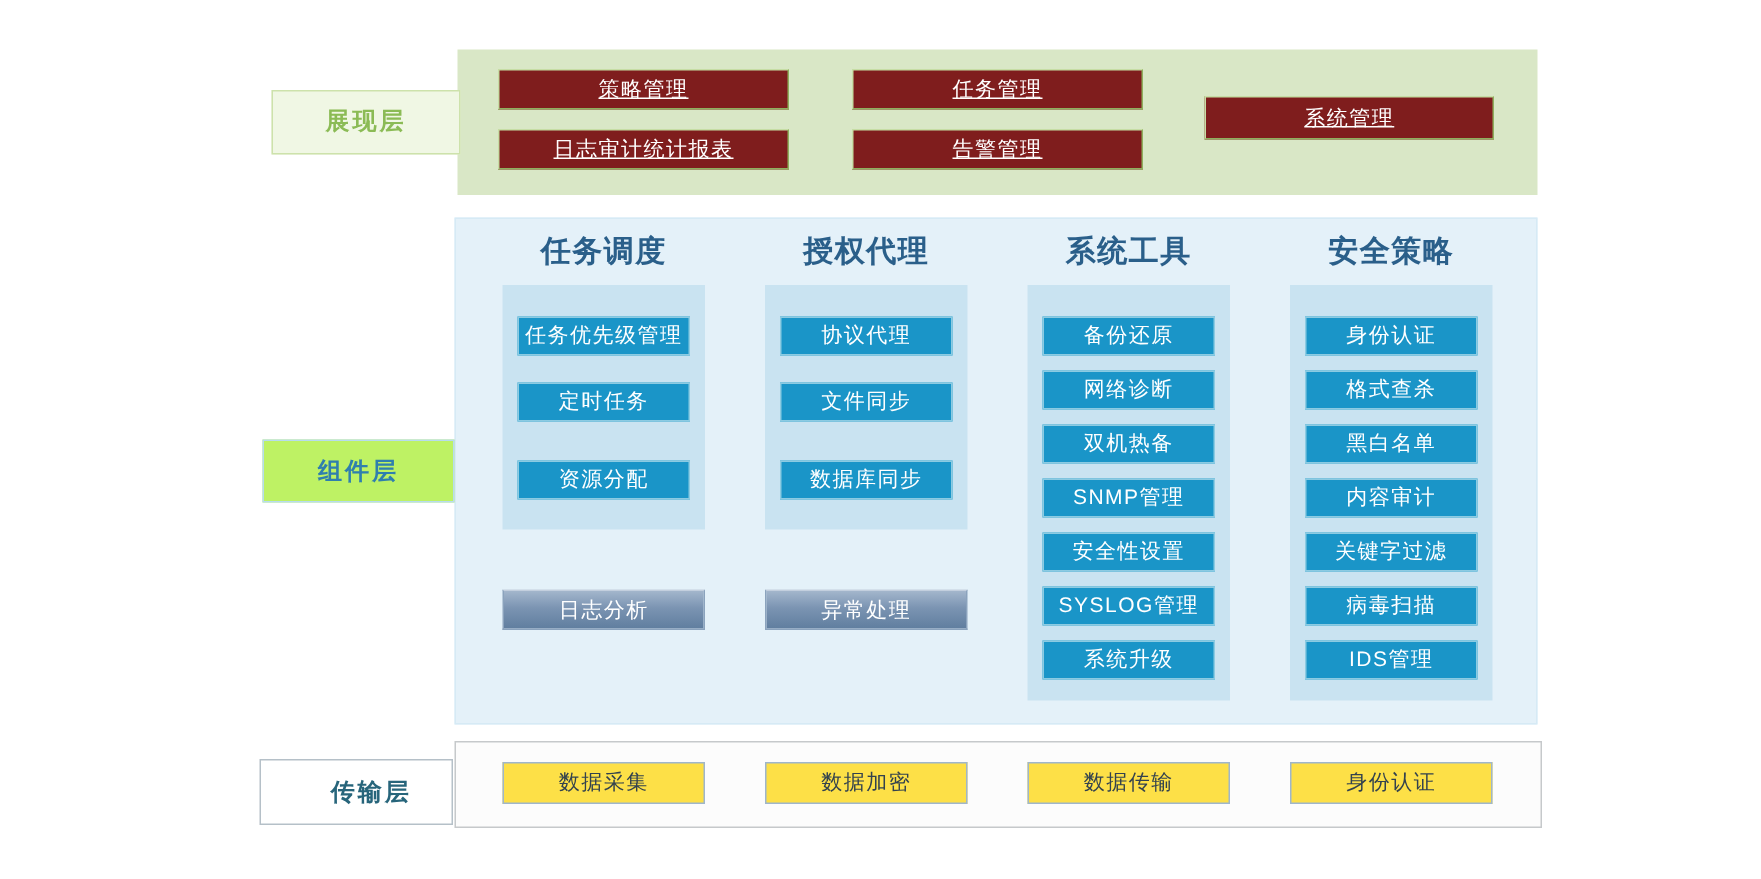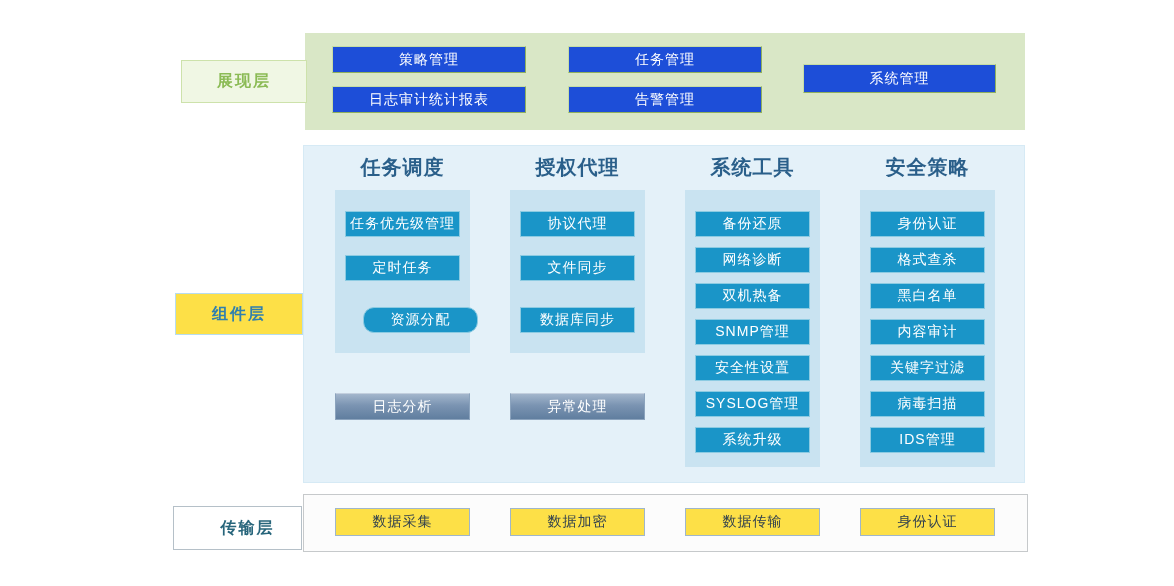--- a/index.html
+++ b/index.html
@@ -9,26 +9,26 @@
   .cell{display:flex;align-items:center;justify-content:center;text-align:center;}
 
   
   .green-panel{background:#d9e7c6;}
   .blue-panel{background:#e4f1f9;border:1px solid #d6eaf5;}
   .gray-panel{background:#fcfcfc;border:1px solid #c6c9cb;}
 
   
   .layer-label{font-size:16px;font-weight:bold;letter-spacing:2px;}
   .green-label{background:#f0f7e4;border:1px solid #cde2ab;color:#8bbb55;}
-  .blue-label{background:#fde047;border:1px solid #b7dcee;color:#2f7fae;}
+  .blue-label{background:#bef264;border:1px solid #b7dcee;color:#2f7fae;}
   .gray-label{background:#ffffff;border:1px solid #b5c0c8;color:#27657b;padding-left:20px;}
 
   
-  .green-btn{background:#1d4ed8;border:1px solid #8fb05e;border-top-color:#c6dda4;border-left-color:#c6dda4;
-             color:#ffffff;font-size:14px;letter-spacing:1px;}
+  .green-btn{background:#7f1d1d;border:1px solid #8fb05e;border-top-color:#c6dda4;border-left-color:#c6dda4;
+             color:#ffffff;font-size:14px;letter-spacing:1px;text-decoration:underline;}
   .col-bg{background:#c9e3f1;}
   .col-header{color:#2a5f8a;font-size:20px;font-weight:bold;letter-spacing:1px;}
   .blue-btn{background:#1a95c8;border:1px solid #8ccbe2;color:#ffffff;font-size:14px;letter-spacing:1px;}
   .dark-btn{background:linear-gradient(180deg,#a3b6cc 0%,#7b94b2 45%,#607e9f 100%);
             border:1px solid #8ba3bd;border-top-color:#c3cfde;color:#ffffff;font-size:14px;letter-spacing:1px;}
   .gray-btn{background:#fde047;border:1px solid #9fb6cb;color:#33424e;font-size:14px;letter-spacing:1px;}
 </style>
 </head>
 <body>
 
@@ -51,21 +51,21 @@
   <div class="abs cell col-header" style="left:685px;top:156px;width:135px;height:22px;">系统工具</div>
   <div class="abs cell col-header" style="left:860px;top:156px;width:135px;height:22px;">安全策略</div>
 
   <div class="abs col-bg" style="left:335px;top:190px;width:135px;height:163px;"></div>
   <div class="abs col-bg" style="left:510px;top:190px;width:135px;height:163px;"></div>
   <div class="abs col-bg" style="left:685px;top:190px;width:135px;height:277px;"></div>
   <div class="abs col-bg" style="left:860px;top:190px;width:135px;height:277px;"></div>
 
   <div class="abs cell blue-btn" style="left:345px;top:211px;width:115px;height:26px;">任务优先级管理</div>
   <div class="abs cell blue-btn" style="left:345px;top:255px;width:115px;height:26px;">定时任务</div>
-  <div class="abs cell blue-btn" style="left:363px;top:307px;width:115px;height:26px;border-radius:11px;">资源分配</div>
+  <div class="abs cell blue-btn" style="left:345px;top:307px;width:115px;height:26px;">资源分配</div>
   <div class="abs cell dark-btn" style="left:335px;top:393px;width:135px;height:27px;">日志分析</div>
 
   <div class="abs cell blue-btn" style="left:520px;top:211px;width:115px;height:26px;">协议代理</div>
   <div class="abs cell blue-btn" style="left:520px;top:255px;width:115px;height:26px;">文件同步</div>
   <div class="abs cell blue-btn" style="left:520px;top:307px;width:115px;height:26px;">数据库同步</div>
   <div class="abs cell dark-btn" style="left:510px;top:393px;width:135px;height:27px;">异常处理</div>
 
   <div class="abs cell blue-btn" style="left:695px;top:211px;width:115px;height:26px;">备份还原</div>
   <div class="abs cell blue-btn" style="left:695px;top:247px;width:115px;height:26px;">网络诊断</div>
   <div class="abs cell blue-btn" style="left:695px;top:283px;width:115px;height:26px;">双机热备</div>

